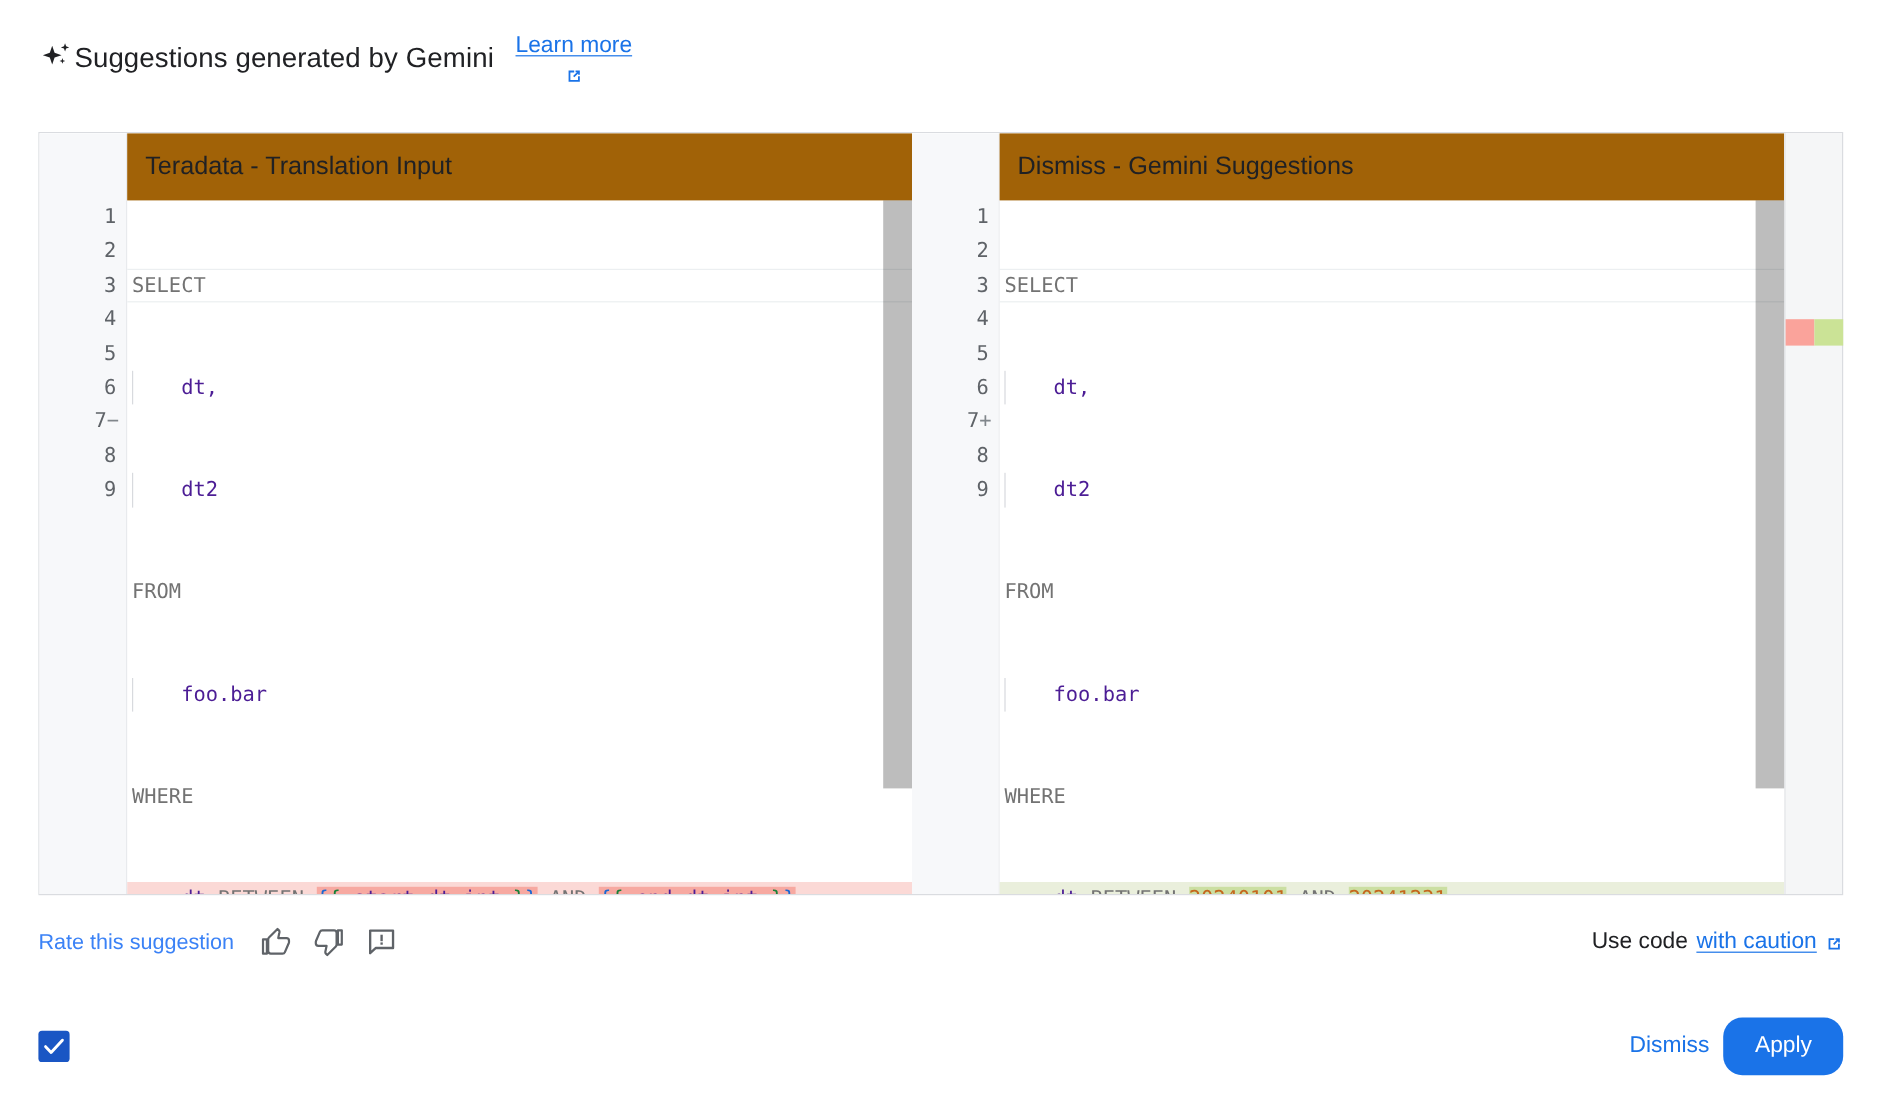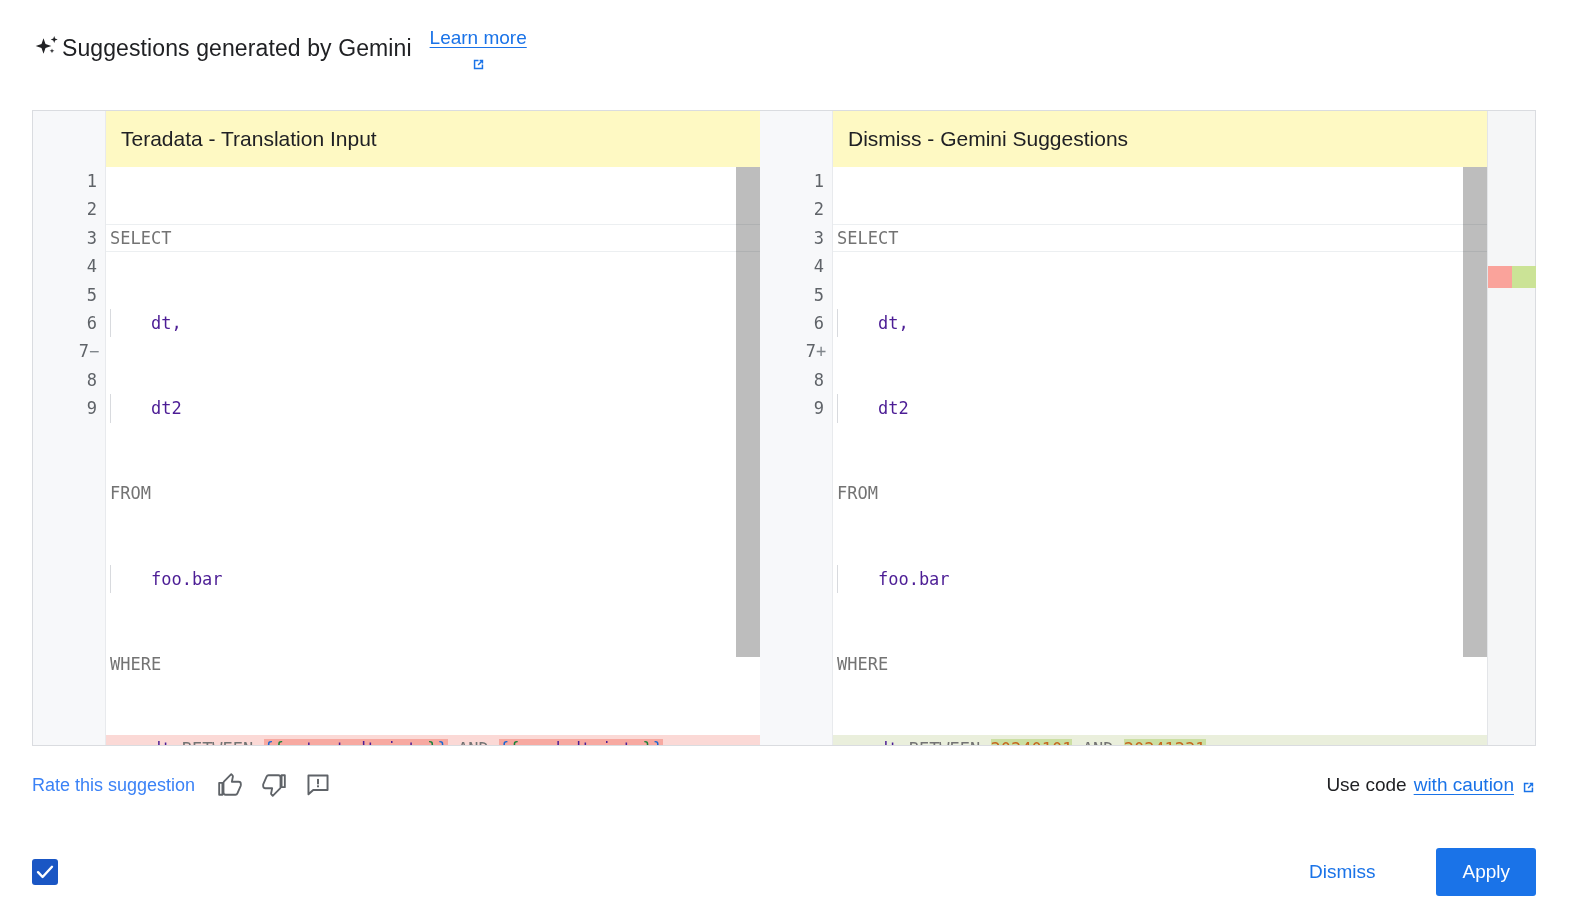--- a/index.html
+++ b/index.html
@@ -112,21 +112,21 @@
     background: #fff;
     border-left: 1px solid #e8eaed;
   }
   .pane-title {
     height: 56px;
     line-height: 56px;
     padding-left: 15px;
     font-size: 21px;
     color: #202124;
     white-space: nowrap;
-    background: #fef9c3;
+    background: #a16207;
   }
   .code-lines {
     font-family: "DejaVu Sans Mono", monospace;
     font-size: 17px;
     line-height: 28.4px;
     white-space: pre;
     position: relative;
   }
   .code-lines .ln {
     height: 28.4px;
@@ -262,41 +262,39 @@
   .checkbox svg { position: absolute; left: 3px; top: 3px; }
   .cb-label {
     font-size: 20px;
     color: #202124;
     white-space: nowrap;
   }
   .footer-actions {
     margin-left: auto;
     display: flex;
     align-items: center;
-    gap: 26px;
   }
   .btn-text {
     font-size: 19px;
     color: #1a73e8;
     background: none;
     border: none;
     padding: 8px 12px;
     cursor: pointer;
     font-family: inherit;
   }
   .btn-primary {
     font-size: 19px;
     color: #fff;
     background: #1a73e8;
     border: none;
-    border-radius: 3px;
+    border-radius: 16px;
     padding: 13px 26px;
     cursor: pointer;
     font-family: inherit;
-    margin-left: 23px;
   }
 </style>
 </head>
 <body>
 
 <div class="header">
   <span class="sparkle-icon">
     <svg viewBox="0 0 30 30" width="30" height="30" aria-hidden="true">
       <path d="M11.5 5.2 L13.5 11.0 L19.3 13.0 L13.5 15.0 L11.5 20.8 L9.5 15.0 L3.7 13.0 L9.5 11.0 Z" fill="#202124"></path>
       <path d="M22.2 3.0 L23.1 5.6 L25.7 6.5 L23.1 7.4 L22.2 10.0 L21.3 7.4 L18.7 6.5 L21.3 5.6 Z" fill="#202124"></path>

